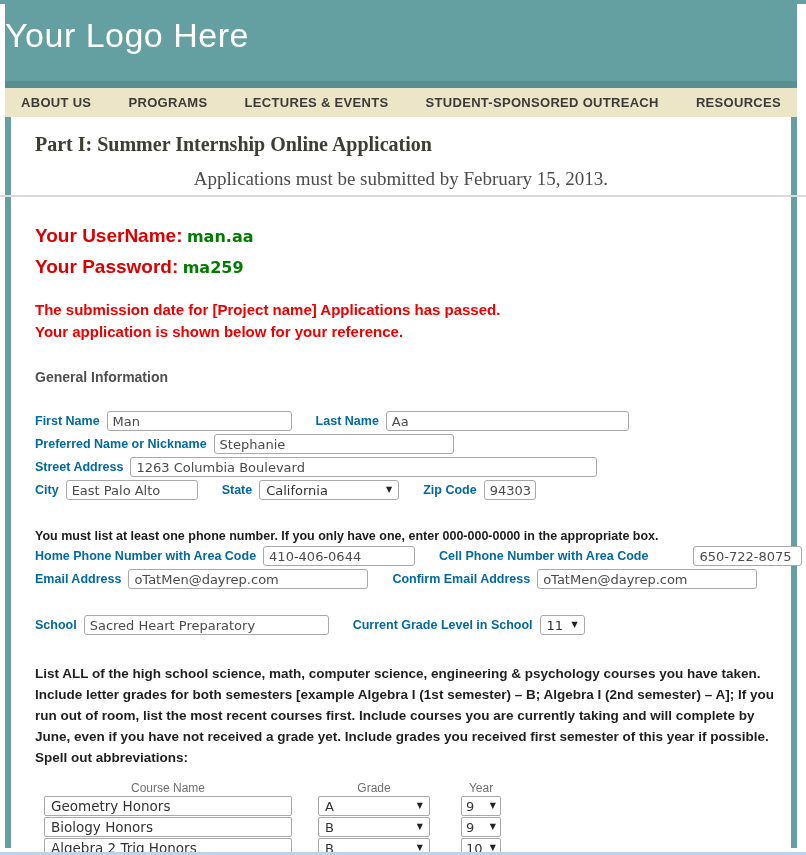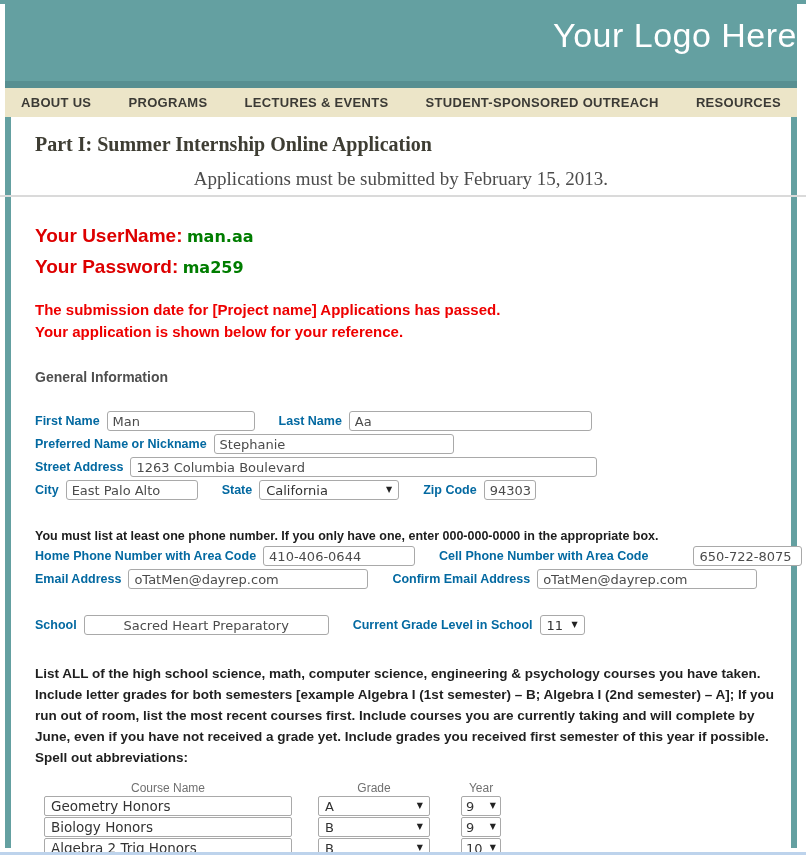--- a/index.html
+++ b/index.html
@@ -3,21 +3,21 @@
 <meta charset="utf-8">
 <style>
   * { margin:0; padding:0; box-sizing:border-box; }
   html,body { width:806px; height:855px; overflow:hidden; background:#ffffff;
     font-family:"Liberation Sans", sans-serif; position:relative; }
 
   .top-strip { height:4px; width:806px; background:#64a0a1; }
 
   .frame { margin-left:5px; width:792px; }
 
-  .banner { height:84px; background:#64a0a1; border-bottom:7px solid #578f91; text-align:right; }
+  .banner { height:84px; background:#64a0a1; border-bottom:7px solid #578f91; text-align:left; }
   .banner h1 { color:#ffffff; font-size:34px; font-weight:normal; letter-spacing:0.5px; padding-top:12px; }
 
   .nav { height:29px; background:#ece5c8; display:flex; justify-content:space-between;
     align-items:center; padding:0 16px; }
   .nav-item { font-size:13px; font-weight:bold; color:#3b3a35; letter-spacing:0.3px; cursor:pointer; }
 
   .content { border-left:6px solid #64a0a1; border-right:6px solid #64a0a1;
     height:731px; padding-left:24px; background:#fff; }
 
   .page-title { font-family:"Liberation Serif", serif; font-size:20px; font-weight:bold;
@@ -102,21 +102,21 @@
 
     <div class="warning">
       <div>The submission date for [Project name] Applications has passed.</div>
       <div>Your application is shown below for your reference.</div>
     </div>
 
     <div class="section-heading">General Information</div>
 
     <div class="row first">
       <span class="lbl">First Name</span>
-      <input class="inp" style="width: 148px;" value="Man">
+      <input class="inp" style="width: 185px;" value="Man">
       <span class="lbl gap">Last Name</span>
       <input class="inp" style="width: 243px;" value="Aa">
     </div>
 
     <div class="row">
       <span class="lbl">Preferred Name or Nickname</span>
       <input class="inp" style="width: 240px;" value="Stephanie">
     </div>
 
     <div class="row">
@@ -147,21 +147,21 @@
 
     <div class="row">
       <span class="lbl">Email Address</span>
       <input class="inp" style="width: 240px;" value="oTatMen@dayrep.com">
       <span class="lbl gap">Confirm Email Address</span>
       <input class="inp" style="width: 220px;" value="oTatMen@dayrep.com">
     </div>
 
     <div class="row" style="margin-top:26px">
       <span class="lbl">School</span>
-      <input class="inp" style="width: 245px; text-align: center;" value="Sacred Heart Preparatory">
+      <input class="inp" style="width: 245px;" value="Sacred Heart Preparatory">
       <span class="lbl gap">Current Grade Level in School</span>
       <div class="sel" style="width:45px">
         <span>11</span>
         <span class="arr">▼</span>
       </div>
     </div>
 
     <div class="instructions">List ALL of the high school science, math, computer science, engineering &amp; psychology courses you have taken. Include letter grades for both semesters [example Algebra I (1st semester) – B; Algebra I (2nd semester) – A]; If you run out of room, list the most recent courses first. Include courses you are currently taking and will complete by June, even if you have not received a grade yet. Include grades you received first semester of this year if possible. Spell out abbreviations:</div>
 
     <div class="course-head">

